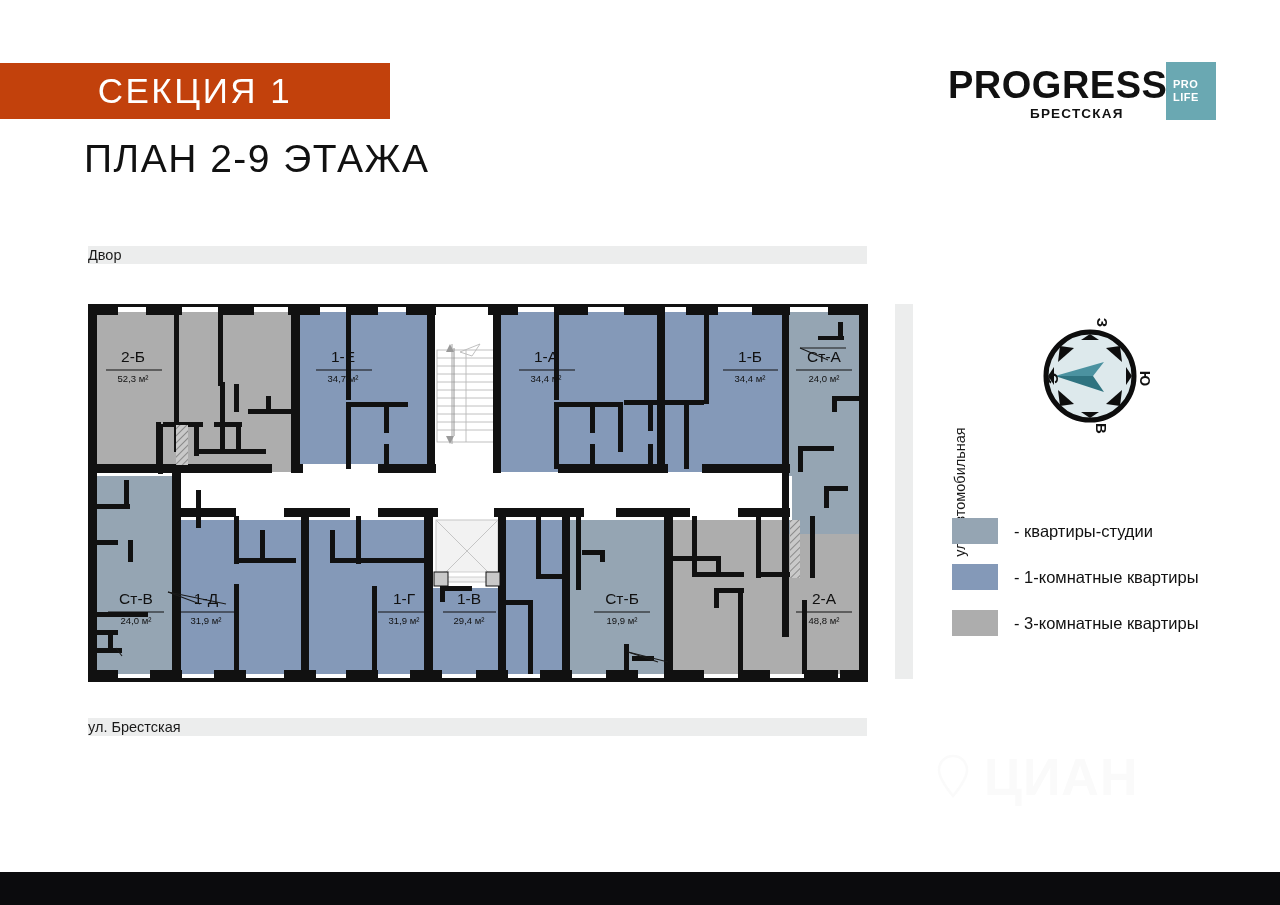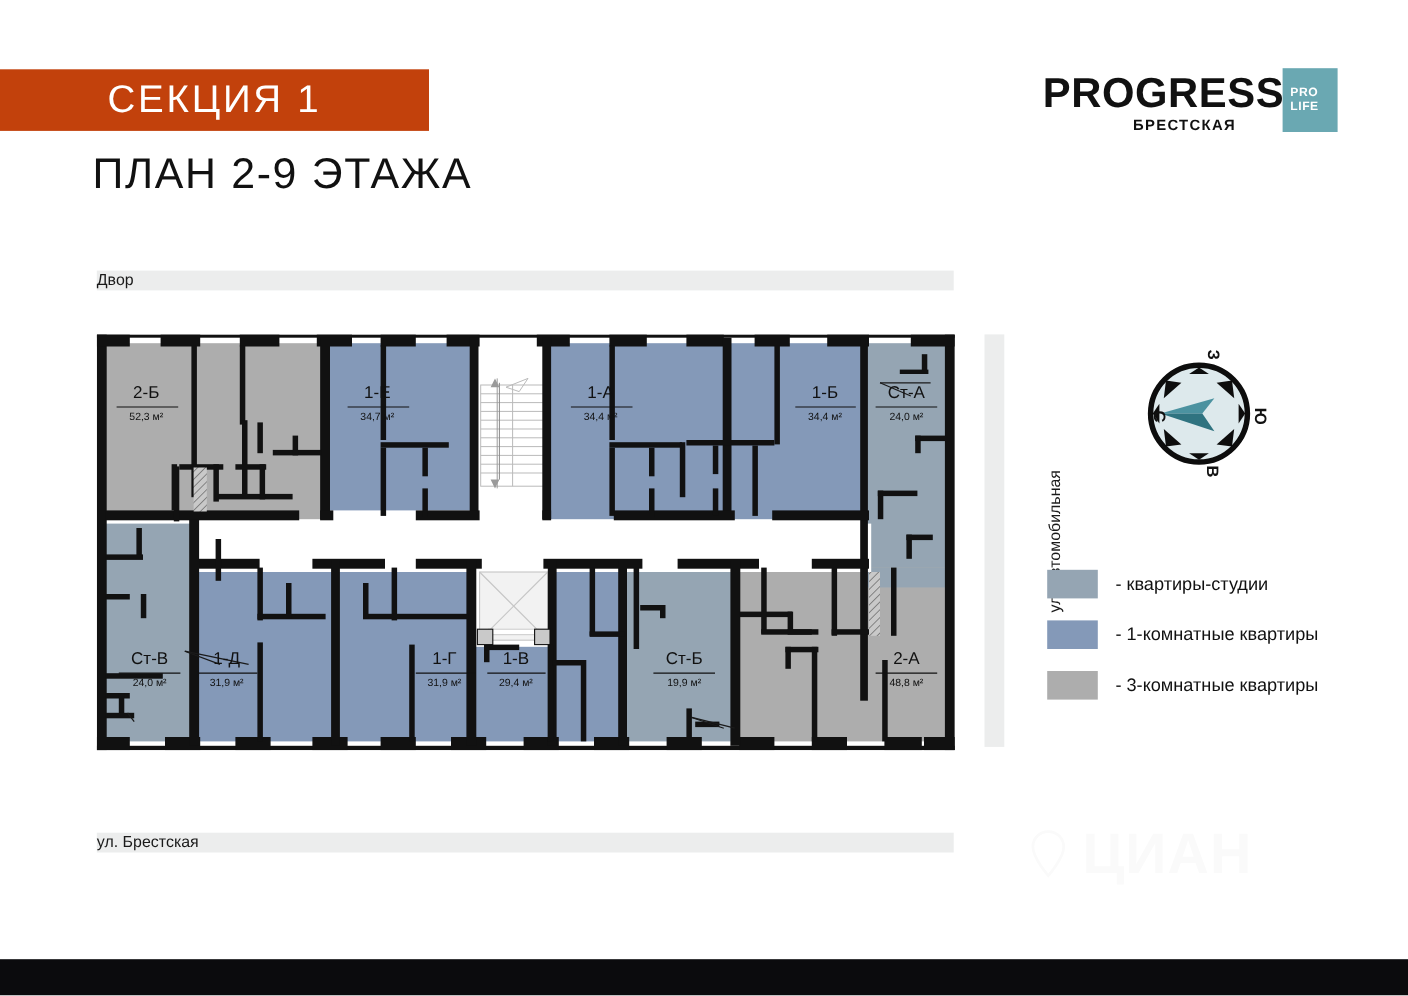--- a/index.html
+++ b/index.html
@@ -48,21 +48,21 @@
   .logo-badge .b1 { top: 16px; }
   .logo-badge .b2 { top: 29px; }
 
   
   .band {
     position: absolute; background: #eceded;
     display: flex; align-items: center; justify-content: flex-start;
   }
   .band-text { font-size: 14.5px; color: #1a1a1a; }
   .band-top   { left: 88px; top: 246px;  width: 779px; height: 18px; }
-  .band-bot   { left: 88px; top: 718px;  width: 779px; height: 18px; margin-top: 39px; }
+  .band-bot   { left: 88px; top: 718px;  width: 779px; height: 18px; }
   .band-right { left: 895px; top: 304px; width: 18px;  height: 375px; }
   .band-right .band-text {
     transform: rotate(-90deg); white-space: nowrap;
   }
 
   
   .plan { position: absolute; left: 88px; top: 304px; width: 780px; height: 378px; }
   .plan svg { display: block; }
 
   

